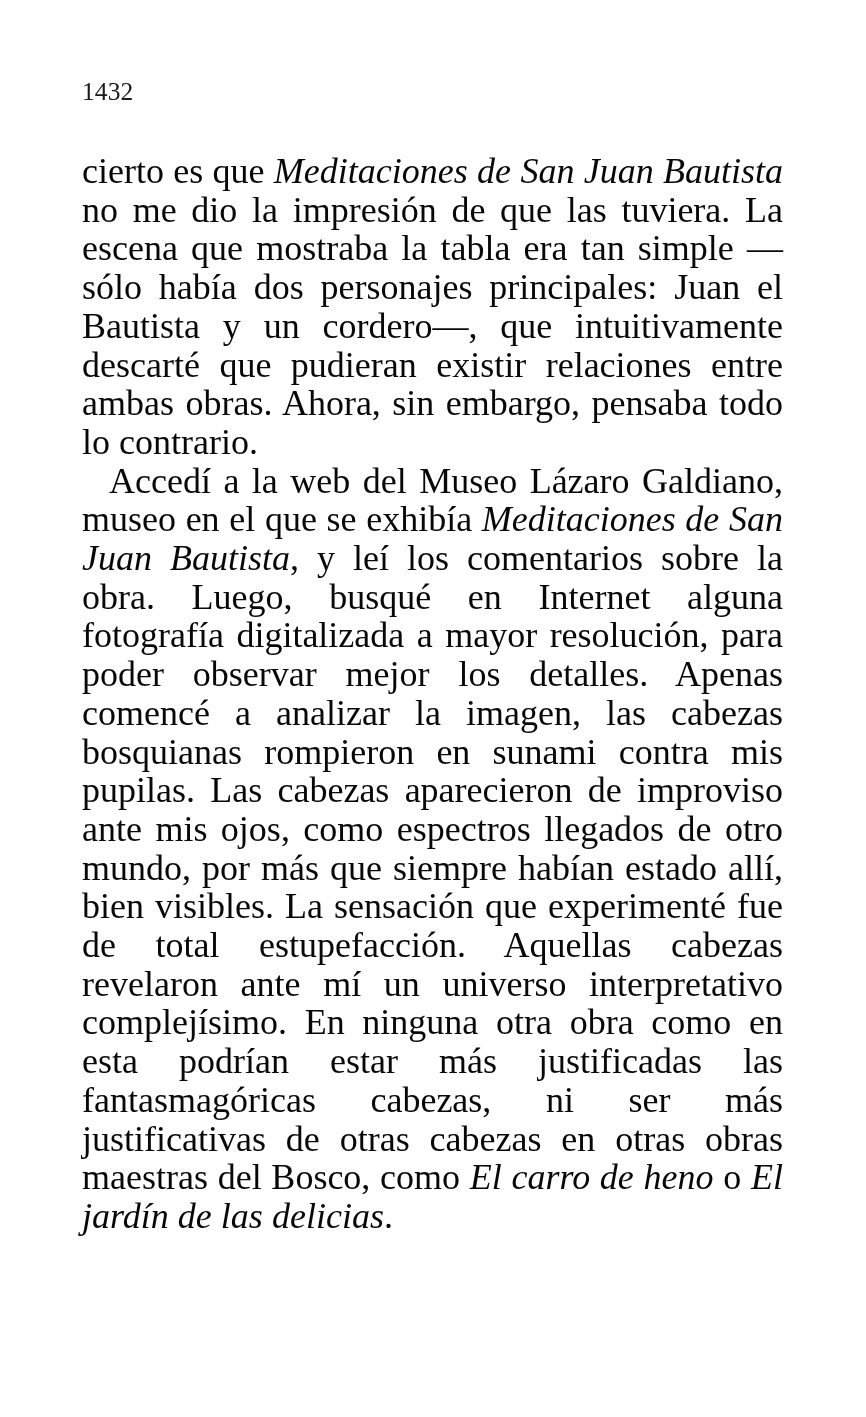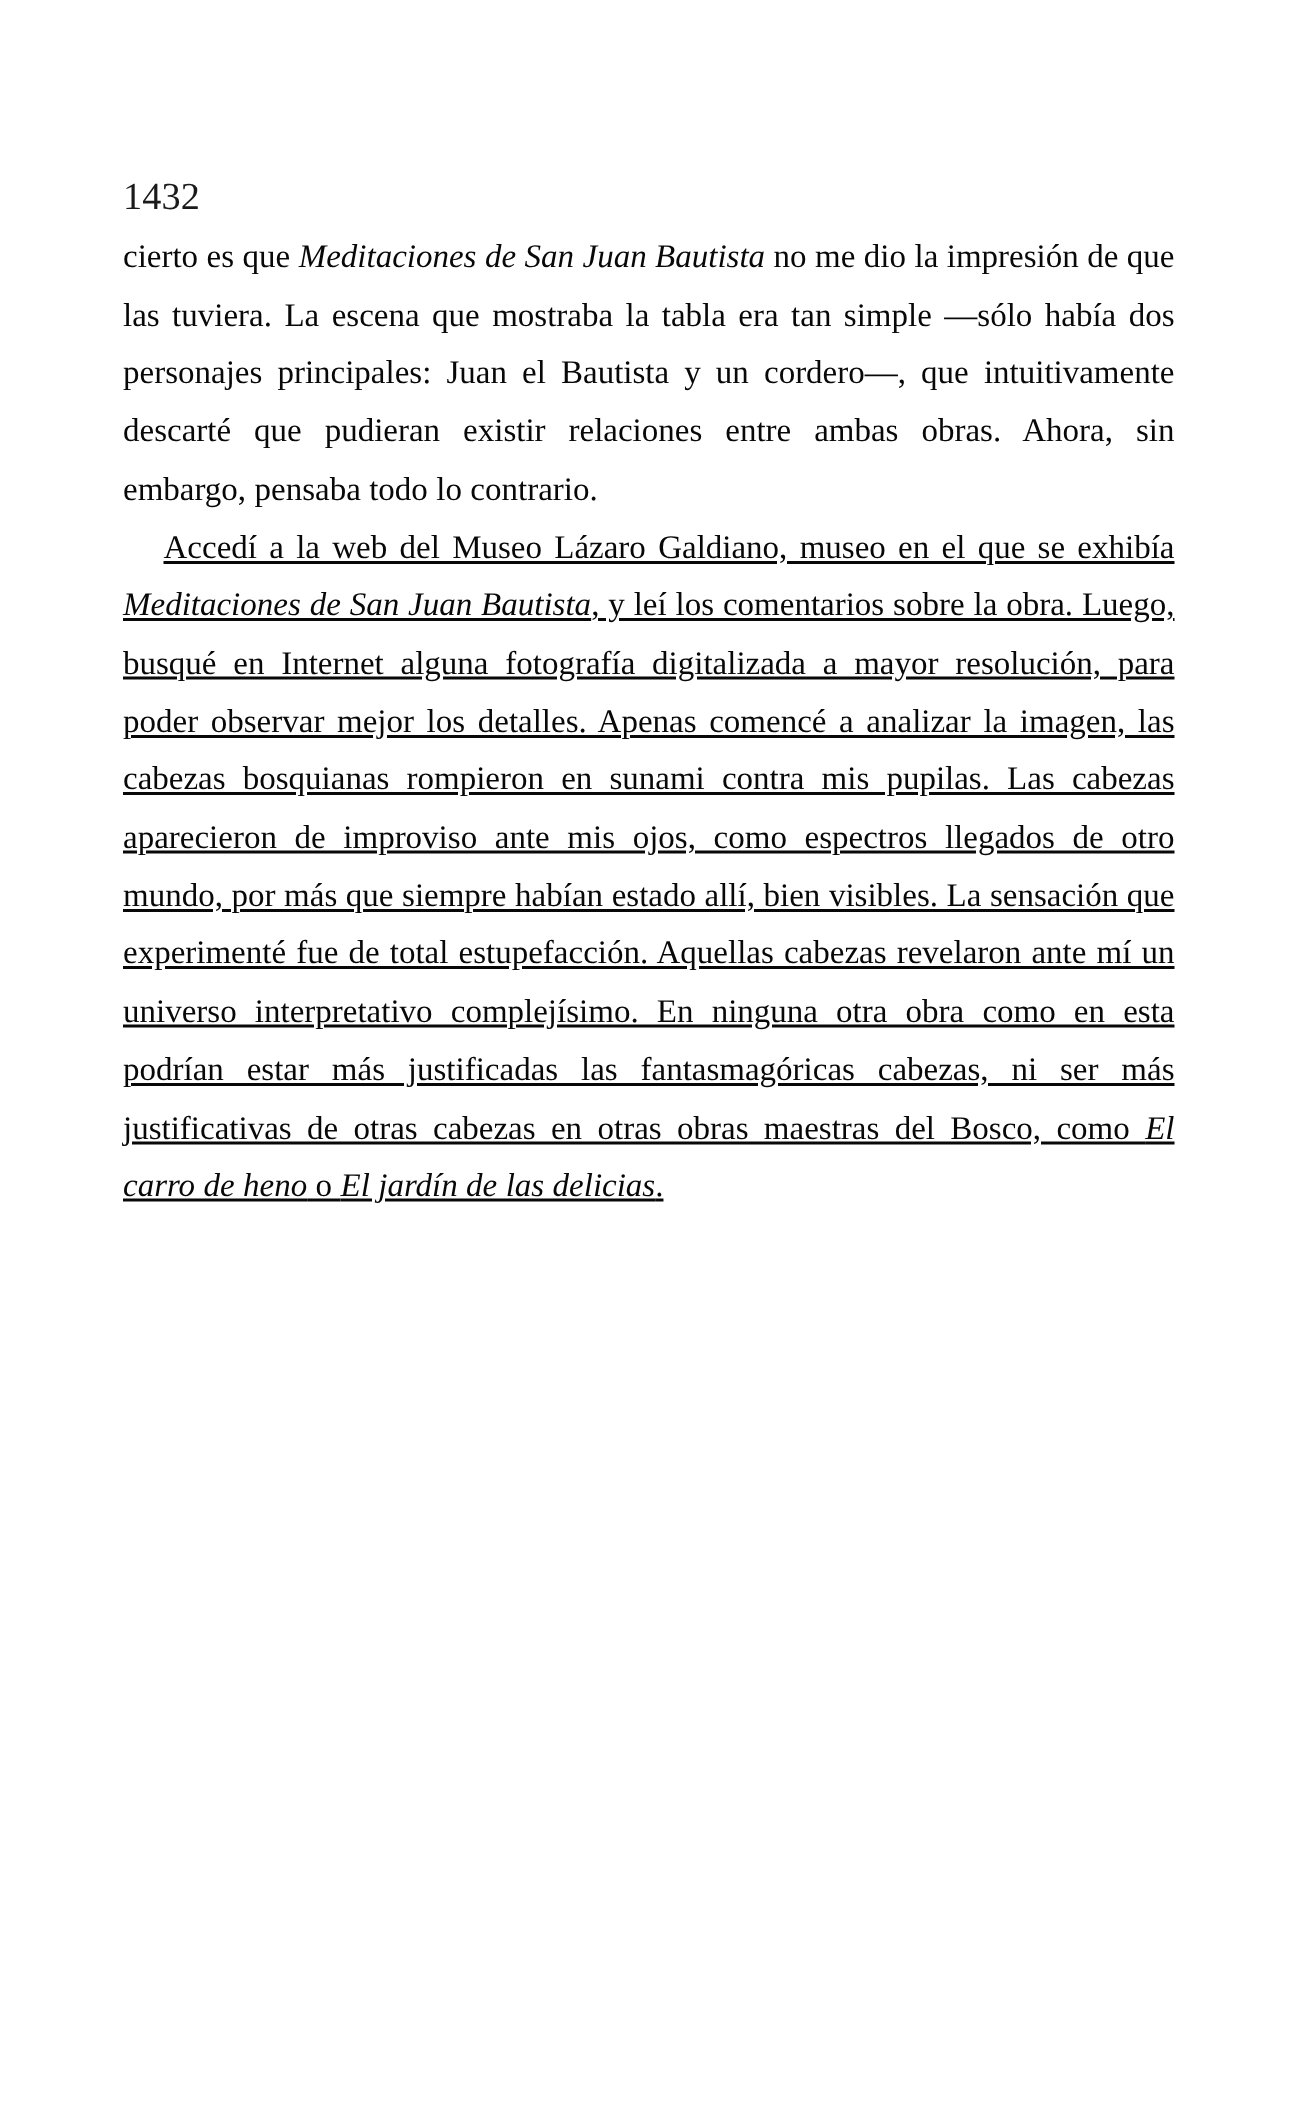--- a/index.html
+++ b/index.html
@@ -21,42 +21,40 @@
   }
   .folio {
     position: absolute;
     left: 82px;
     top: 79px;
     font-size: 25.5px;
     line-height: 1;
     letter-spacing: 0.1px;
     color: #1a1a1a;
     white-space: nowrap;
-    margin-top: 39px;
   }
   .textblock {
     position: absolute;
     left: 82px;
     top: 152px;
     width: 701px;
   }
   .para {
     margin: 0;
-    font-size: 22px;
+    font-size: 36px;
     line-height: 38.7px;
     text-align: justify;
     text-justify: inter-word;
     color: #080808;
     hyphens: none;
     -webkit-hyphens: none;
     word-spacing: 0.1px;
   }
   .para.indent {
     text-indent: 27px;
-    text-decoration: underline;
   }
   .para i,
   .para em {
     font-style: italic;
   }
 </style>
 </head>
 <body>
 
 <div class="page">

